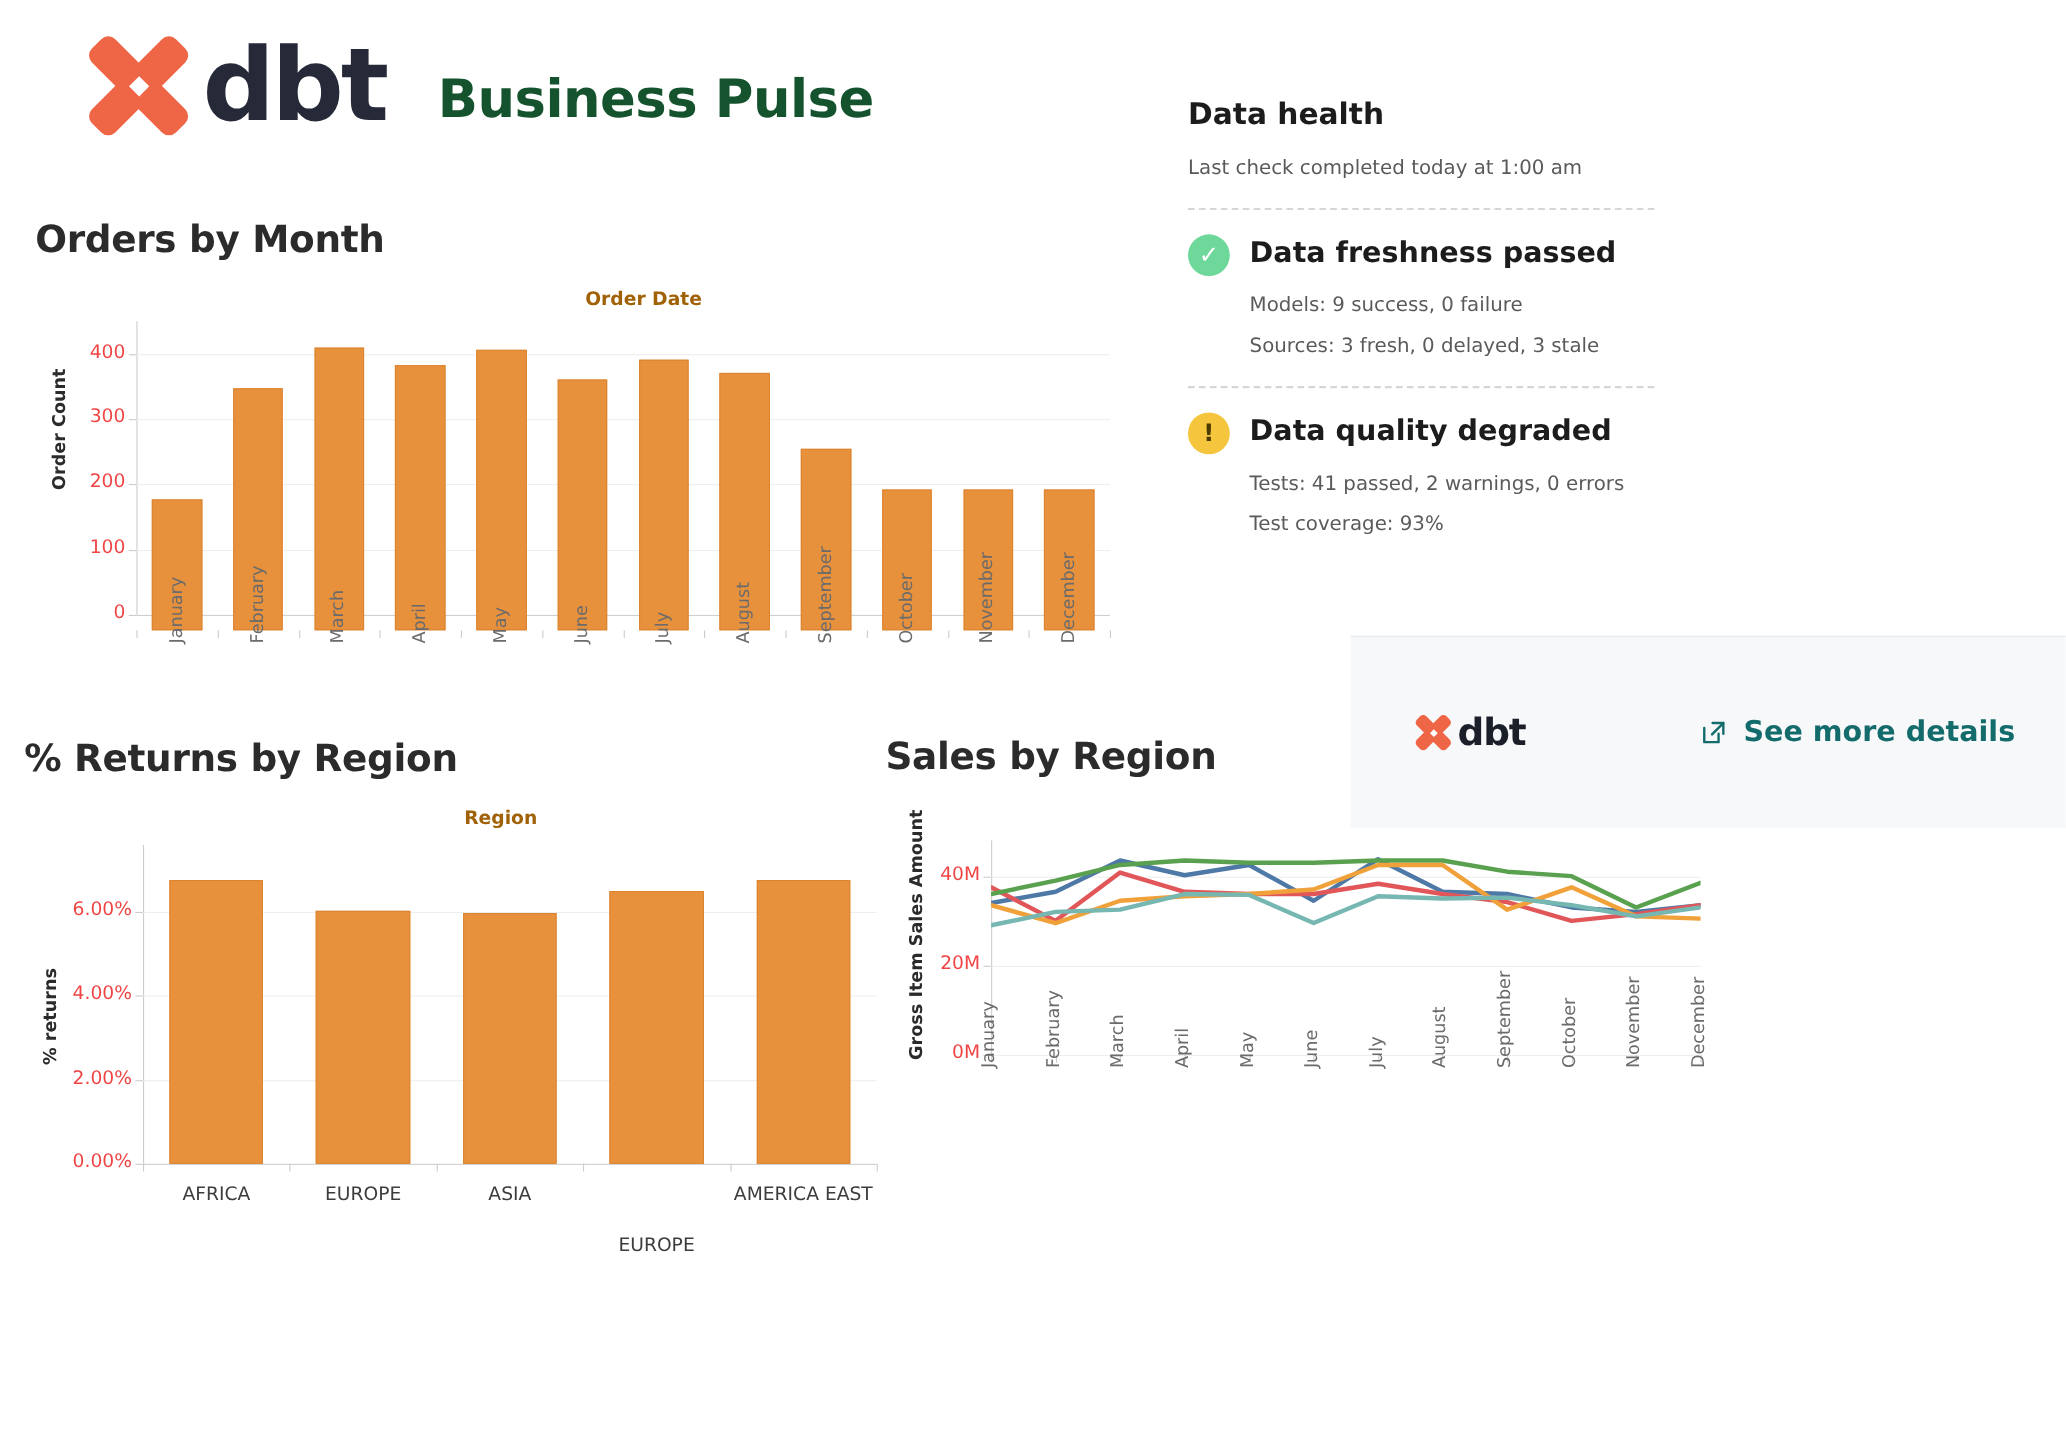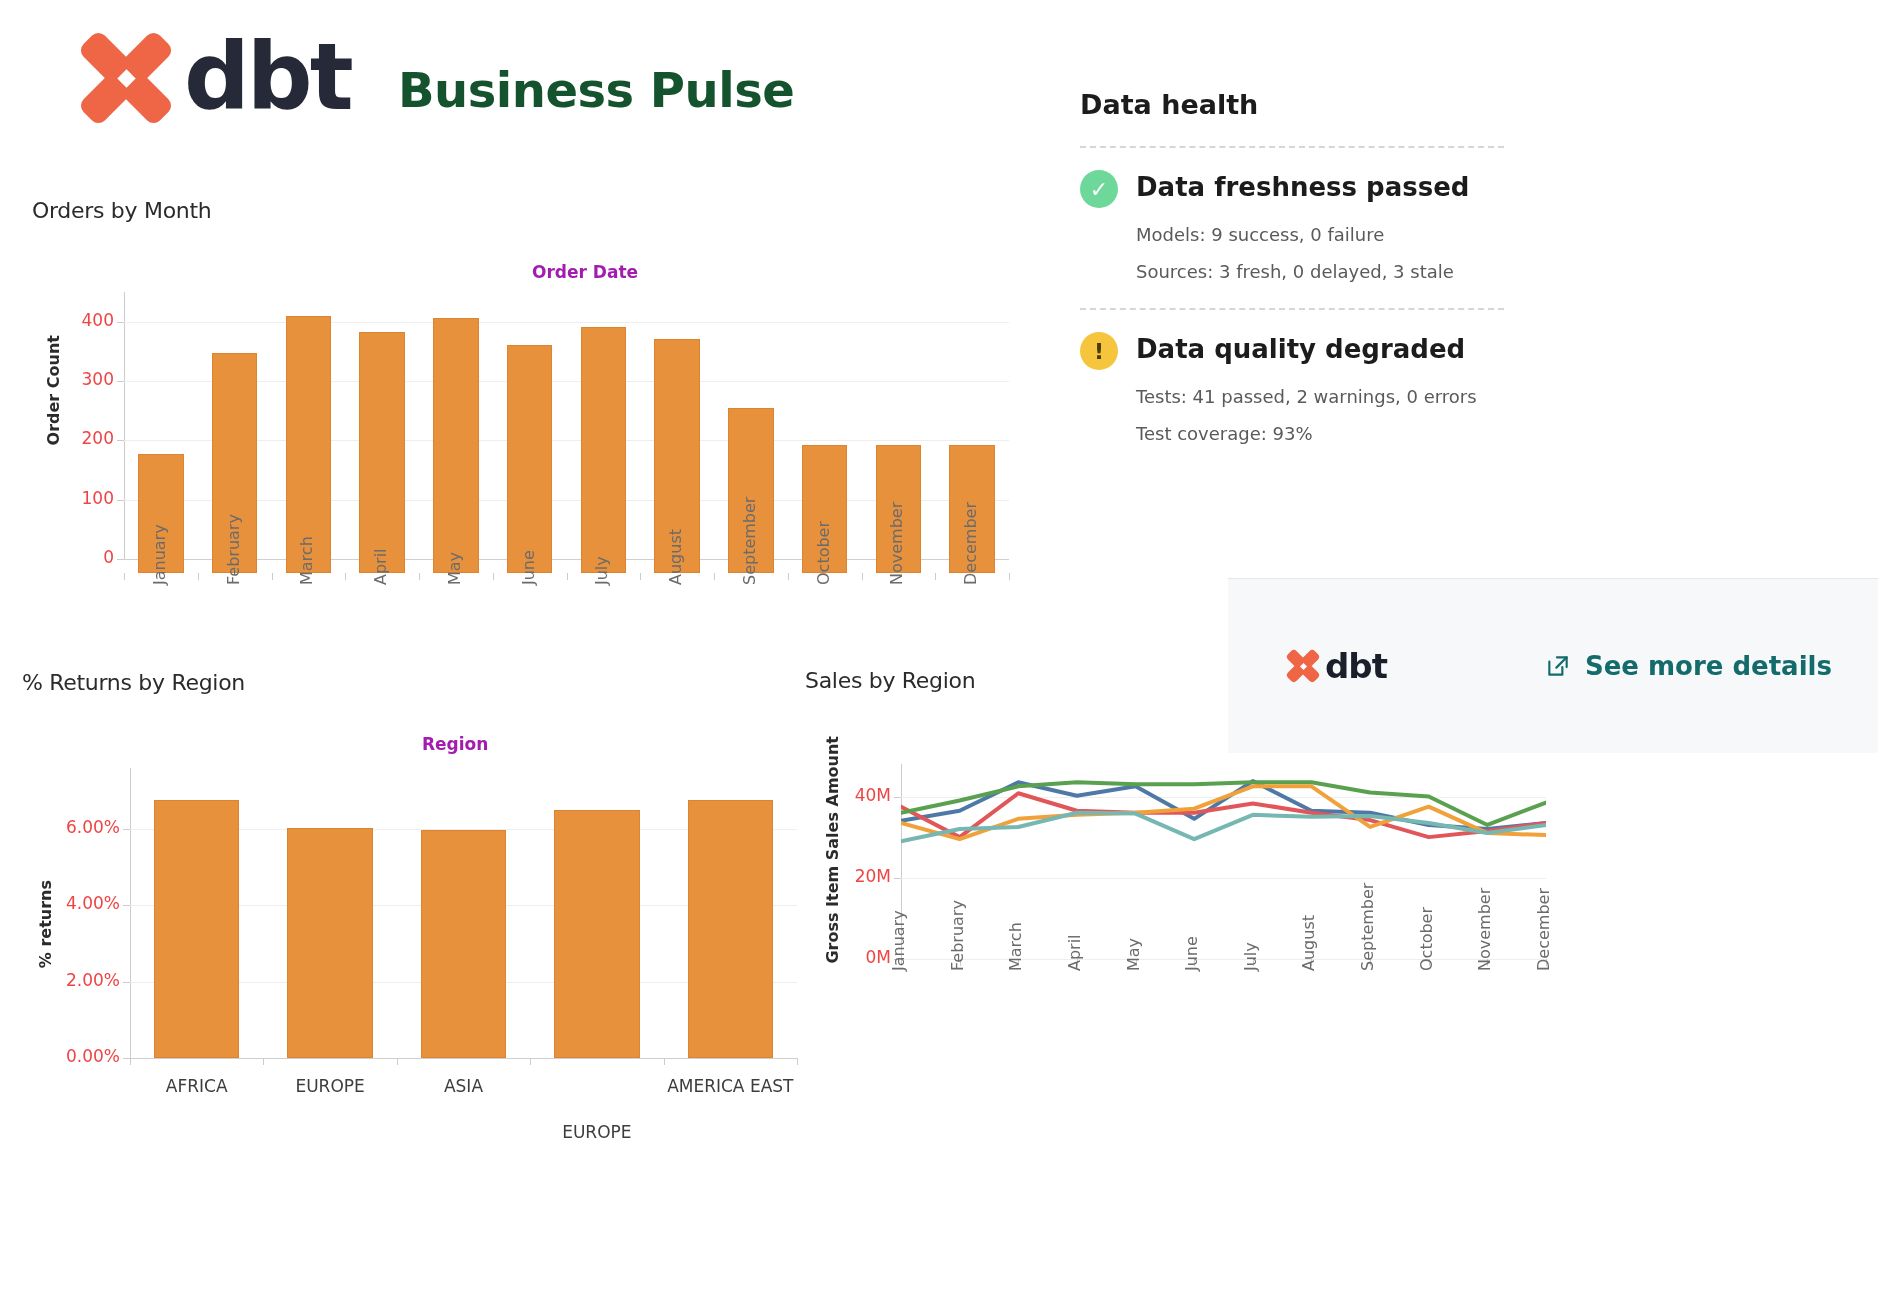--- a/index.html
+++ b/index.html
@@ -35,27 +35,27 @@
     letter-spacing:-3px; line-height:1; margin-left:10px;
   }
   #app-title {
     position:absolute; left:398px; top:62px;
     font-size:48px; font-weight:bold; color:#14532d;
     letter-spacing:-0.5px;
     text-align:right;
   }
 
   
-  .section-title { font-size:22px; font-weight:400; color:#2b2b2b; letter-spacing:-0.3px; }
+  .section-title { font-size:34px; font-weight:700; color:#2b2b2b; letter-spacing:-0.3px; }
   #orders-title   { position:absolute; left:32px;  top:198px; }
   #returns-title  { position:absolute; left:22px;  top:670px; }
   #sales-title    { position:absolute; left:805px; top:668px; }
 
   
-  .chart-header { position:absolute; font-size:17px; font-weight:bold; color:#a21caf; }
+  .chart-header { position:absolute; font-size:17px; font-weight:bold; color:#a16207; }
   .axis-title {
     position:absolute; font-size:16px; font-weight:bold; color:#2b2b2b;
     writing-mode:vertical-rl; transform:rotate(180deg); white-space:nowrap;
   }
   .ytick { position:absolute; font-size:17px; color:#ef4444; text-align:right; white-space:nowrap; }
   .gridline { position:absolute; height:1px; background:#eeeeee; }
   .axisline { position:absolute; width:1px; background:#cccccc; }
   .baseline  { position:absolute; height:1px; background:#cfcfcf; }
   .bar { position:absolute; background:#e8913c; border:1px solid #dd8430; }
   .xlabel-rot {
@@ -296,20 +296,21 @@
       <div class="xlabel-rot" style="left: 534.727px; top: 207px;">October</div>
       <div class="tickmark" style="left: 586.364px; top: 195px;"></div>
       <div class="xlabel-rot" style="left: 593.364px; top: 207px;">November</div>
       <div class="tickmark" style="left: 645px; top: 195px;"></div>
       <div class="xlabel-rot" style="left: 652px; top: 207px;">December</div>
     </div>
 </div>
 
 <div id="health">
   <div id="health-title">Data health</div>
+  <div id="health-sub">Last check completed today at 1:00 am</div>
 
   <div class="dash-sep"></div>
 
   <div>
     <div class="hrow">
       <div class="status-dot dot-ok">✓</div>
       <div class="hrow-title">Data freshness passed</div>
     </div>
     <div class="hrow-lines">
       <div class="hline">Models: 9 success, 0 failure</div>

